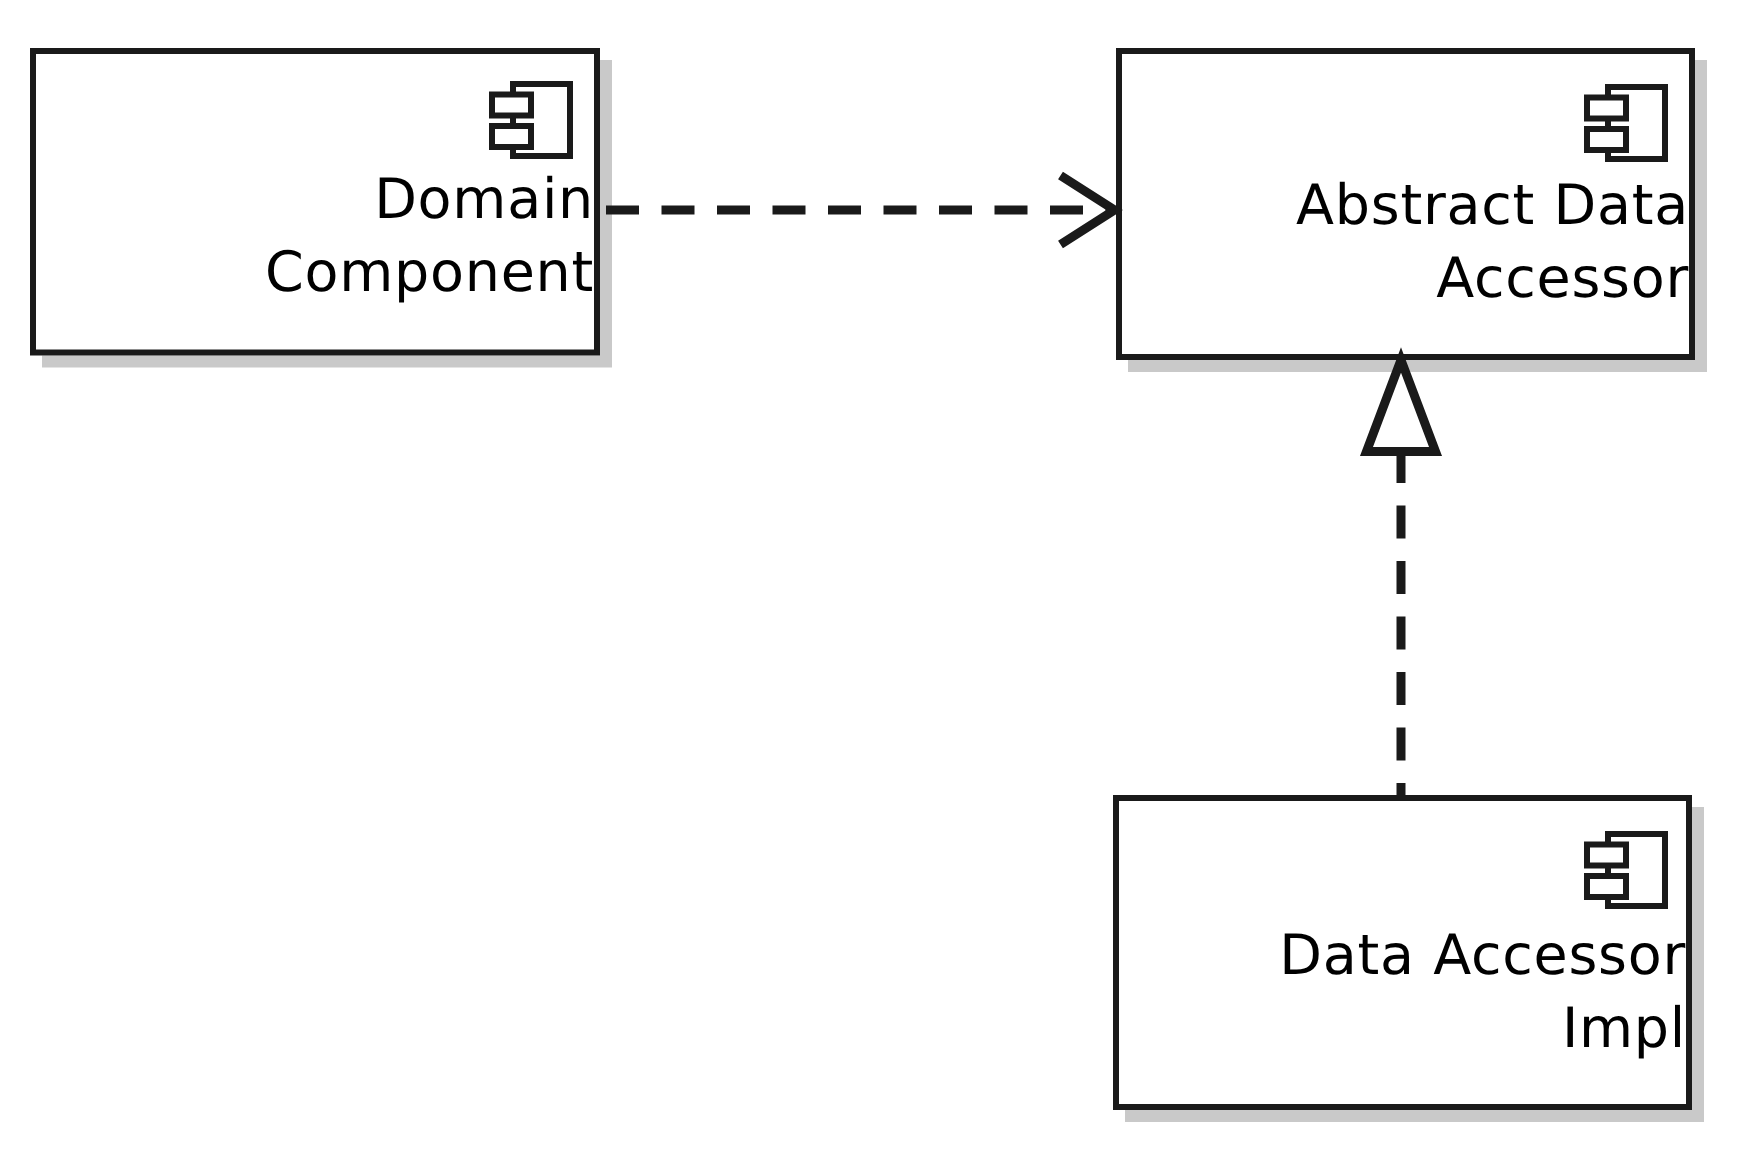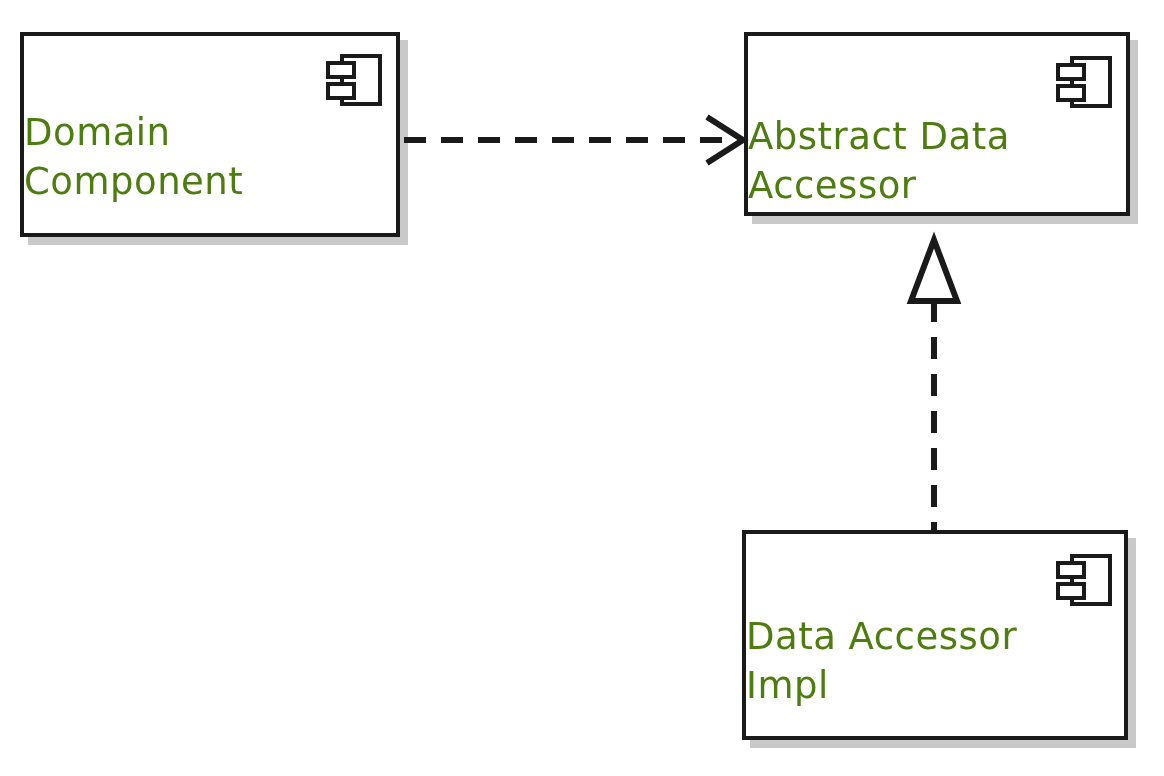--- a/index.html
+++ b/index.html
@@ -20,24 +20,24 @@
   }
   .component-box {
     position: absolute;
     box-sizing: border-box;
     background: #ffffff;
     border: 4px solid #1a1a1a;
     box-shadow: 8px 8px 0 0 #c9c9c9;
   }
   .component-label {
     position: absolute;
-    left: 0;
+    left: 10px;
     right: 0;
-    text-align: left;
-    color: #4d7c0f;
+    text-align: right;
+    color: #000000;
     font-family: "DejaVu Sans", sans-serif;
     font-size: 37px;
     line-height: 1.33;
     letter-spacing: 0.5px;
     white-space: pre-line;
     user-select: none;
   }
   .component-icon {
     position: absolute;
   }
@@ -54,21 +54,21 @@
   #box-domain-component {
     left: 20px;  top: 32px;  width: 380px;  height: 205px;
   }
   #box-domain-component .component-label {
     top: 72px;
   }
   #box-domain-component .component-icon {
     left: 300px; top: 14px;
   }
   #box-abstract-data-accessor {
-    left: 744px; top: 32px;  width: 386px;  height: 184px;
+    left: 744px; top: 32px;  width: 386px;  height: 208px;
   }
   #box-abstract-data-accessor .component-label {
     top: 76px;
   }
   #box-abstract-data-accessor .component-icon {
     left: 306px; top: 16px;
   }
   #box-data-accessor-impl {
     left: 742px; top: 530px; width: 386px;  height: 210px; text-decoration: underline;
   }

